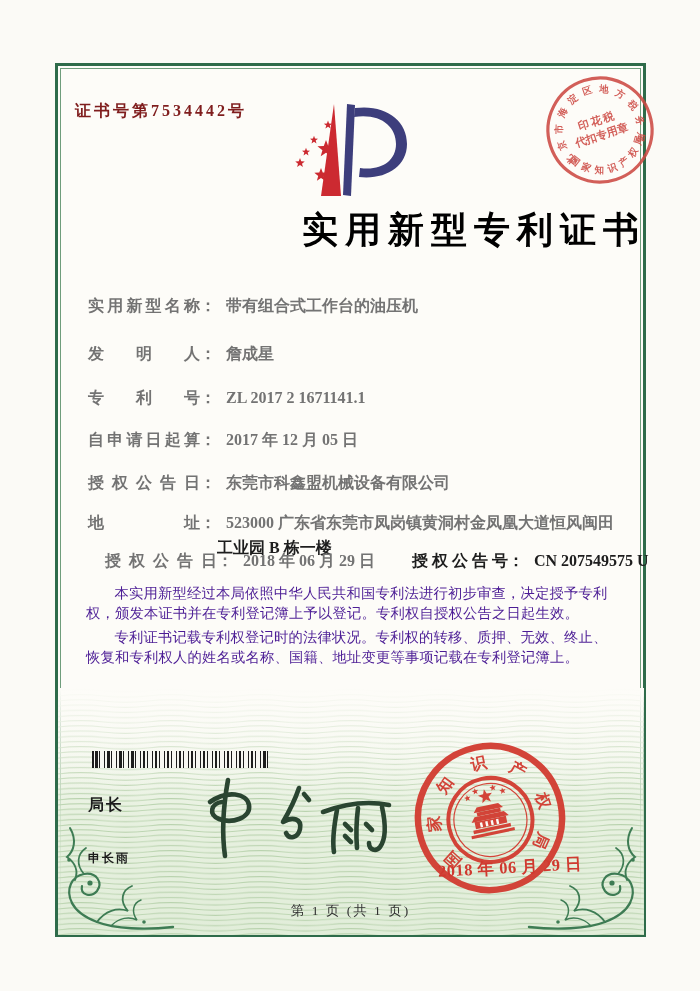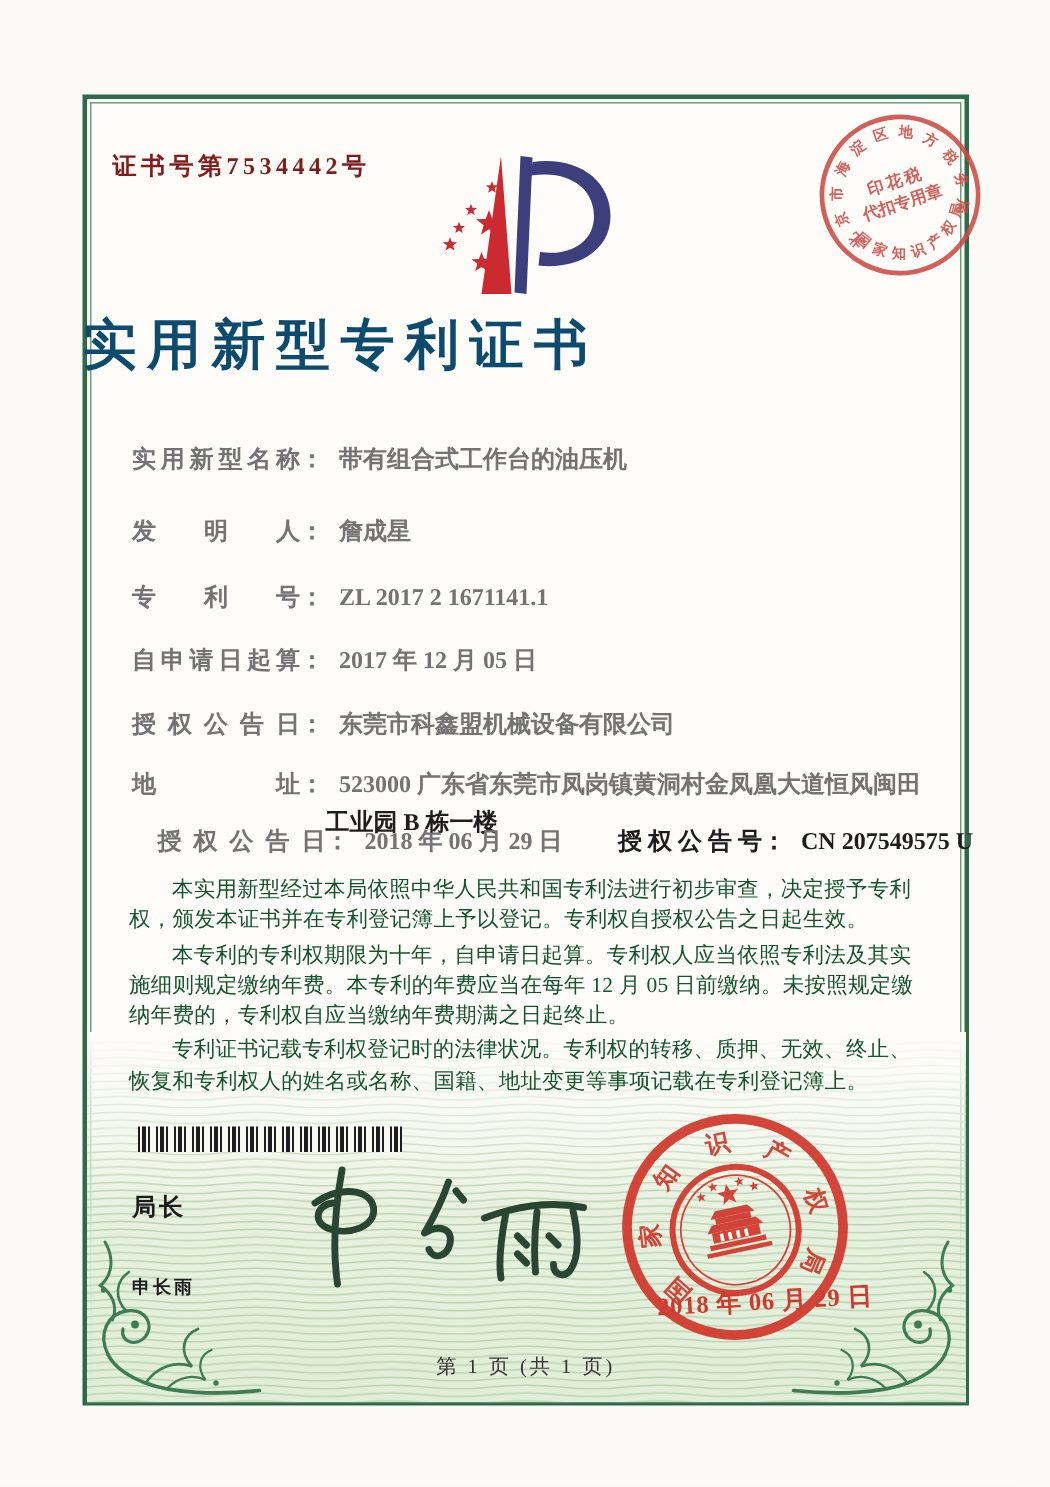--- a/index.html
+++ b/index.html
@@ -2,29 +2,29 @@
 <html><head>
 <meta charset="utf-8">
 <style>
   html,body{margin:0;padding:0;}
   body{width:700px;height:991px;background:#f6f5f0;font-family:"Liberation Serif","DejaVu Serif",serif;}
   .page{position:relative;width:700px;height:991px;background:#fbfaf6;overflow:hidden;}
   .frame{position:absolute;left:55px;top:63px;width:591px;height:874px;border:3px solid #2e6b4a;box-sizing:border-box;background:#fdfcf8;}
   .frame-inner{position:absolute;inset:2px;border:1px solid #6f9d7c;}
   .abs{position:absolute;}
   .cert-no{left:75px;top:101px;font-size:16px;letter-spacing:3px;color:#7f1d1d;font-weight:600;}
-  .title{left:55px;top:206px;width:591px;text-align:left;font-size:36px;font-weight:700;letter-spacing:7px;color:#0c4a6e;}
+  .title{left:55px;top:206px;width:591px;text-align:right;font-size:36px;font-weight:700;letter-spacing:7px;color:#000000;}
   .frow{left:88px;font-size:16px;color:#737373;font-weight:600;white-space:nowrap;}
   .flabel{display:inline-block;width:112px;text-align:justify;text-align-last:justify;}
   .fcolon{display:inline-block;}
   .fvalue{display:inline-block;margin-left:10px;}
   .addr2{left:217px;font-size:16px;color:#1d1d1d;font-weight:700;}
   .frow-right{left:412px;font-size:16px;color:#1d1d1d;font-weight:600;white-space:nowrap;}
   .flabel-sm{display:inline-block;width:96px;text-align:justify;text-align-last:justify;}
-  .paras{left:86px;top:583px;width:532px;font-size:14.3px;line-height:1.42;color:#14532d;letter-spacing:0.2px;}
+  .paras{left:86px;top:583px;width:532px;font-size:14.3px;line-height:1.42;color:#4c1d95;letter-spacing:0.2px;}
   .paras p{margin:0 0 3px 0;text-indent:2em;}
   .barcode{left:92px;top:751px;width:176px;height:17px;background:repeating-linear-gradient(90deg,#1d1d1d 0 1.5px,#f7f7f2 1.5px 3px,#1d1d1d 3px 5.5px,#f7f7f2 5.5px 7px,#1d1d1d 7px 8px,#f7f7f2 8px 12px);}
   .director-title{left:88px;top:795px;font-size:16px;color:#1c1c1c;font-weight:600;letter-spacing:2px;}
   .director-name{left:88px;top:850px;font-size:12px;color:#1c1c1c;font-weight:600;letter-spacing:2px;}
   .seal-date{left:424px;top:857px;width:172px;text-align:center;font-size:16.5px;font-weight:700;color:#d0392f;letter-spacing:0.5px;transform:rotate(-3deg);}
   .footer{left:55px;top:902px;width:591px;text-align:center;font-size:13.5px;letter-spacing:2px;color:#333;}
   .tax-seal{left:542px;top:72px;transform:rotate(-18deg);opacity:0.88;}
   .office-seal{left:398px;top:729px;opacity:0.95;}
   svg text{font-family:"Liberation Serif","DejaVu Serif",serif;font-weight:700;}
 </style>
@@ -155,21 +155,20 @@
   <div class="abs addr2" style="top:538px;">工业园 B 栋一楼</div>
   <div class="abs frow" style="top:551px;margin-left:17px;">
     <span class="flabel">授权公告日</span><span class="fcolon">：</span><span class="fvalue">2018 年 06 月 29 日</span>
   </div>
   <div class="abs frow-right" style="top:551px;">
     <span class="flabel-sm">授权公告号</span><span class="fcolon">：</span><span class="fvalue">CN 207549575 U</span>
   </div>
 
   <div class="abs paras">
     <p>本实用新型经过本局依照中华人民共和国专利法进行初步审查，决定授予专利权，颁发本证书并在专利登记簿上予以登记。专利权自授权公告之日起生效。</p>
-    <p>本专利的专利权期限为十年，自申请日起算。专利权人应当依照专利法及其实施细则规定缴纳年费。本专利的年费应当在每年 12 月 05 日前缴纳。未按照规定缴纳年费的，专利权自应当缴纳年费期满之日起终止。</p>
     <p>专利证书记载专利权登记时的法律状况。专利权的转移、质押、无效、终止、恢复和专利权人的姓名或名称、国籍、地址变更等事项记载在专利登记簿上。</p>
   </div>
 
   <div class="abs barcode"></div>
 
   <div class="abs director-title">局长</div>
   <div class="abs director-name">申长雨</div>
 
   <svg class="abs" style="left:195px;top:772px;" width="205" height="95" viewBox="0 0 205 95">
     <g fill="none" stroke="#2a4531" stroke-width="4.6" stroke-linecap="round" stroke-linejoin="round">

